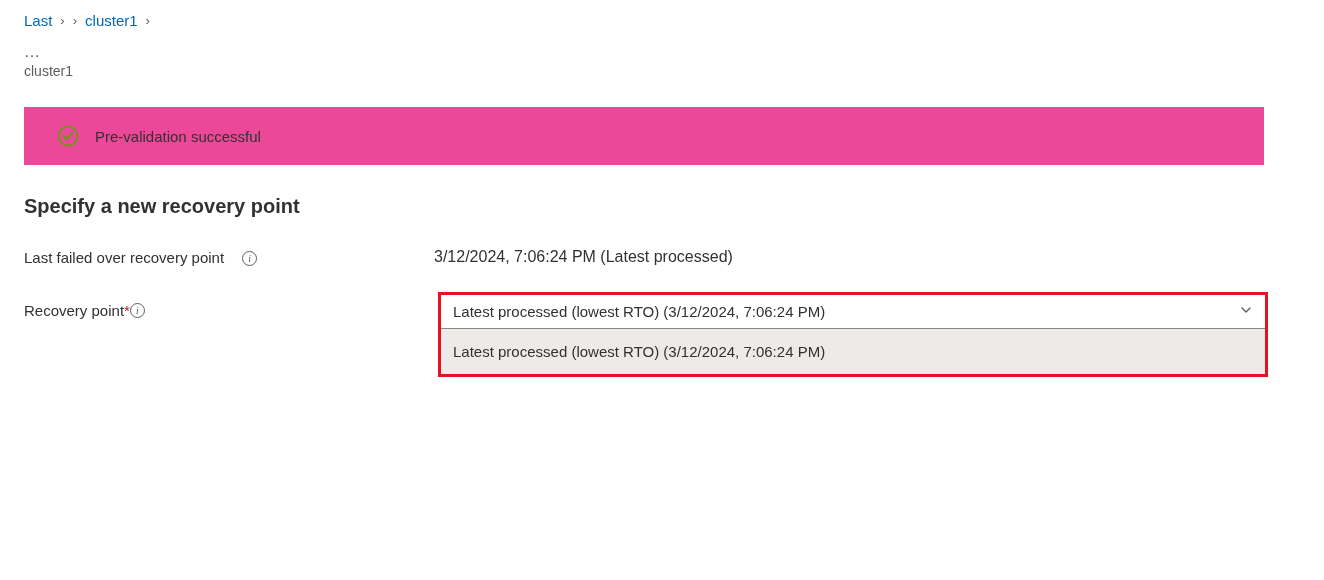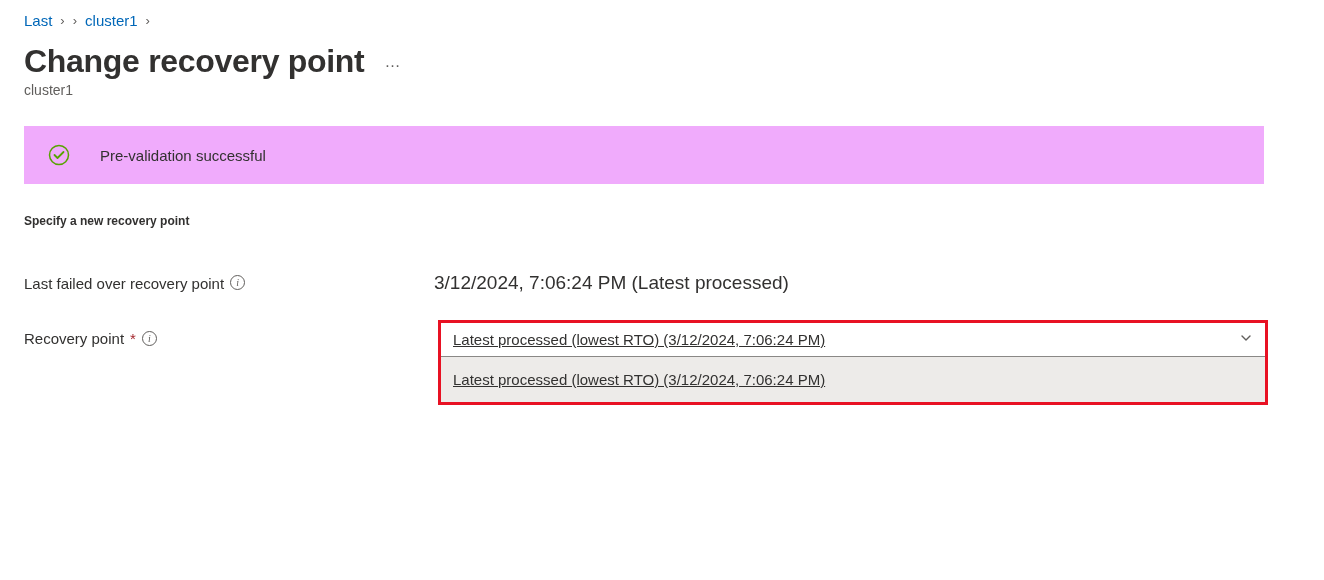--- a/index.html
+++ b/index.html
@@ -47,52 +47,52 @@
       letter-spacing: 1px;
       cursor: pointer;
     }
     .subtitle {
       font-size: 14px;
       color: #605e5c;
       margin-top: 2px;
       margin-bottom: 28px;
     }
     .status-bar {
-      background: #f0abfc;
-      padding: 18px 24px;
-      display: flex;
-      align-items: center;
-      gap: 30px;
+      background: #ec4899;
+      padding: 18px 33px;
+      display: flex;
+      align-items: center;
+      gap: 16px;
       margin-bottom: 30px;
       width: 1240px;
     }
     .status-text {
       font-size: 15px;
       color: #323130;
     }
     .section-heading {
-      font-size: 12px;
+      font-size: 20px;
       font-weight: 600;
-      margin-bottom: 44px;
+      margin-bottom: 30px;
     }
     .form-row {
       display: flex;
       align-items: center;
       margin-bottom: 26px;
     }
     .form-label {
       width: 410px;
       font-size: 15px;
       color: #323130;
       display: flex;
-      align-items: flex-start;
-      gap: 6px;
+      align-items: flex-end;
+      gap: 18px;
     }
     .form-value {
-      font-size: 19px;
+      font-size: 16px;
       color: #323130;
       text-align: right;
     }
     .required {
       color: #a4262c;
     }
     .info-icon {
       display: inline-flex;
       width: 15px;
       height: 15px;
@@ -102,21 +102,20 @@
       justify-content: center;
       font-size: 10px;
       color: #605e5c;
       font-style: italic;
       font-family: Georgia, serif;
       cursor: pointer;
     }
     .dropdown-wrapper {
       border: 3px solid #e81123;
       width: 830px;
-      text-decoration: underline;
     }
     .dropdown-select {
       display: flex;
       align-items: center;
       justify-content: space-between;
       padding: 8px 12px;
       border-bottom: 1px solid #8a8886;
       cursor: pointer;
       font-size: 15px;
     }
@@ -141,37 +140,36 @@
     .recovery-row {
       display: flex;
       align-items: flex-start;
     }
     .recovery-label {
       width: 414px;
       font-size: 15px;
       color: #323130;
       display: flex;
       align-items: center;
-      gap: 6px;
+      gap: 0;
       padding-top: 10px;
     }
   </style>
 </head>
 <body>
 
 <nav class="breadcrumb">
   <a href="#">Last</a>
   <span class="sep">›</span>
   <span class="sep">›</span>
   <a href="#">cluster1</a>
   <span class="sep">›</span>
 </nav>
 
 <div class="page-title-row">
-  <h1 class="page-title">Change recovery point</h1>
   <span class="ellipsis">…</span>
 </div>
 <div class="subtitle">cluster1</div>
 
 <div class="status-bar">
   <span class="check-icon">
     <svg width="22" height="22" viewBox="0 0 22 22">
       <circle cx="11" cy="11" r="9.5" fill="none" stroke="#57a300" stroke-width="1.5"></circle>
       <path d="M6.5 11 L9.5 14 L15.5 8" fill="none" stroke="#57a300" stroke-width="1.8" stroke-linecap="round" stroke-linejoin="round"></path>
     </svg>

